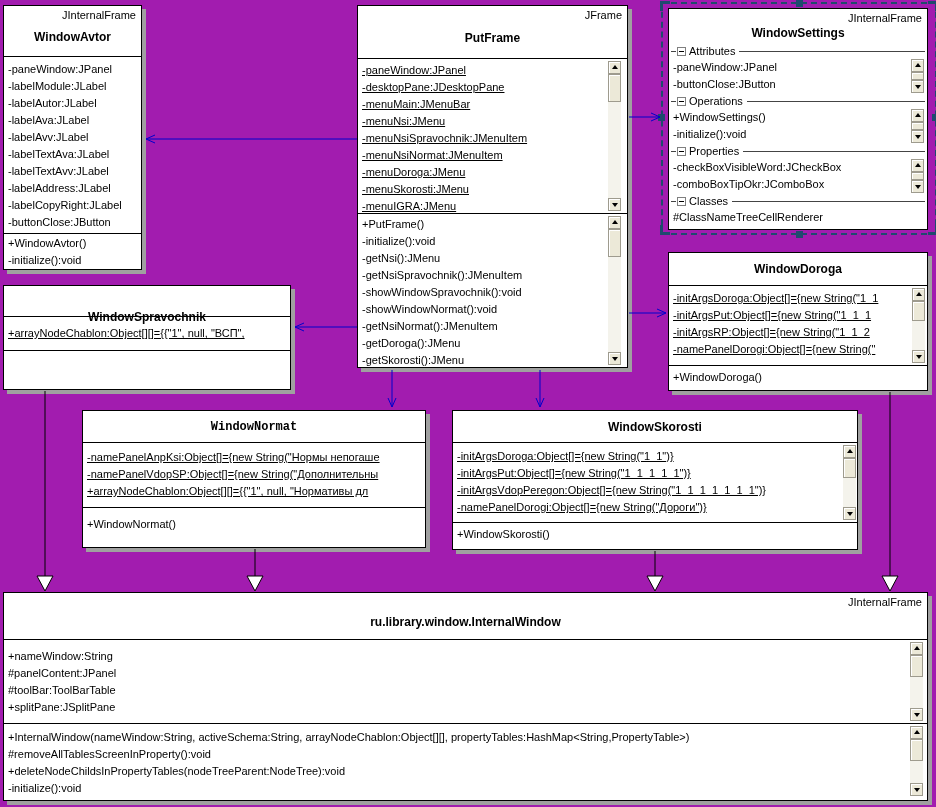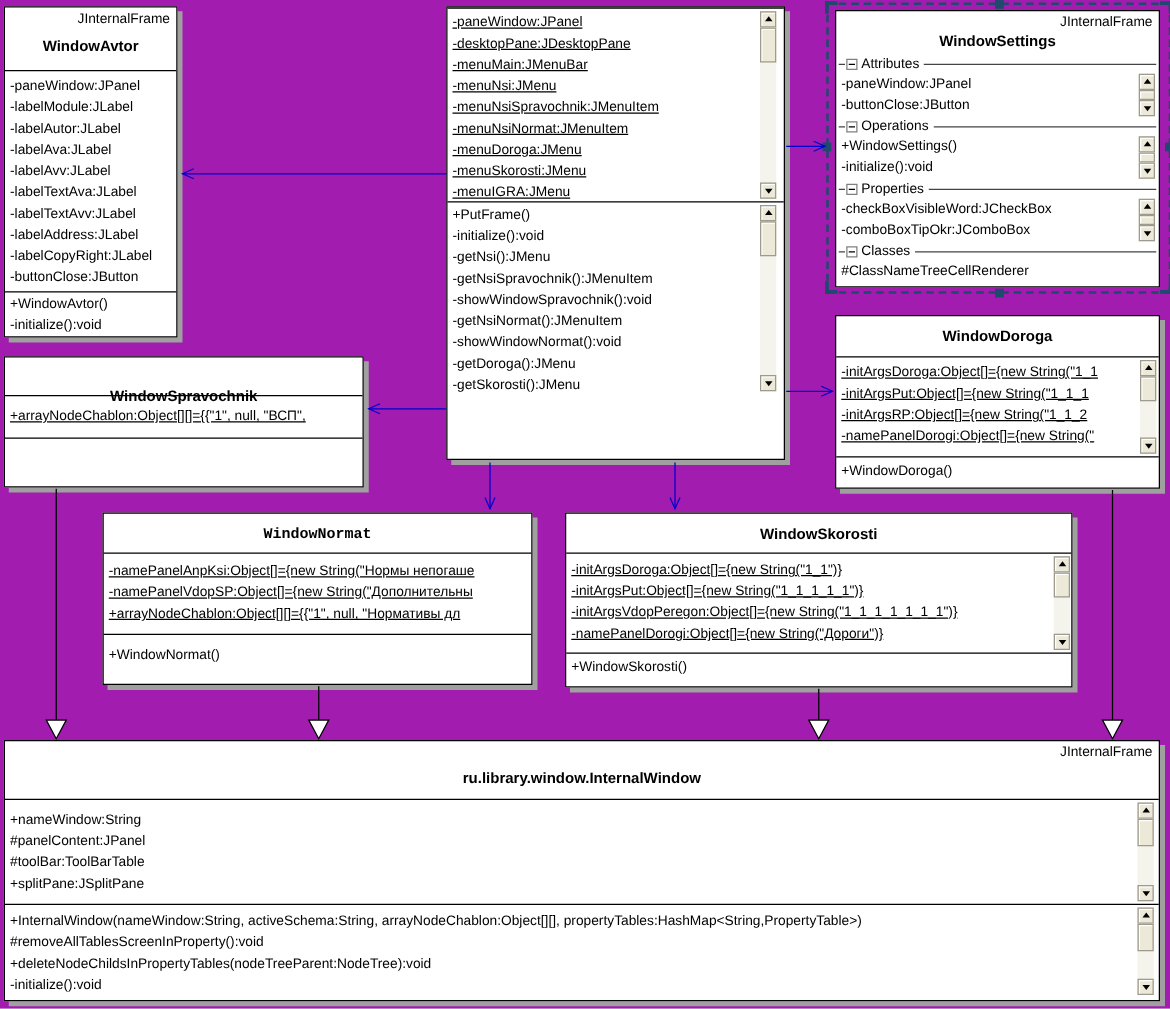--- a/index.html
+++ b/index.html
@@ -69,20 +69,24 @@
       <div class="row">-labelCopyRight:JLabel</div>
       <div class="row">-buttonClose:JButton</div>
     </div>
     <div class="comp" style="height:34px; padding-top:1px;">
       <div class="row">+WindowAvtor()</div>
       <div class="row">-initialize():void</div>
     </div>
   </div>
 
   <div class="box" style="left:357px; top:5px; width:271px; height:363px;">
+    <div class="hdr" style="height:52px;">
+      <div class="stereo">JFrame</div>
+      <div class="cname" style="top:25px;">PutFrame</div>
+    </div>
     <div class="comp u" style="height:155px; padding-top:3px;">
       <div class="row">-paneWindow:JPanel</div>
       <div class="row">-desktopPane:JDesktopPane</div>
       <div class="row">-menuMain:JMenuBar</div>
       <div class="row">-menuNsi:JMenu</div>
       <div class="row">-menuNsiSpravochnik:JMenuItem</div>
       <div class="row">-menuNsiNormat:JMenuItem</div>
       <div class="row">-menuDoroga:JMenu</div>
       <div class="row">-menuSkorosti:JMenu</div>
       <div class="row">-menuIGRA:JMenu</div>
@@ -95,22 +99,22 @@
             <div class="tri-down"></div>
           </div>
       </div>
     </div>
     <div class="comp" style="height:154px; padding-top:2px;">
       <div class="row">+PutFrame()</div>
       <div class="row">-initialize():void</div>
       <div class="row">-getNsi():JMenu</div>
       <div class="row">-getNsiSpravochnik():JMenuItem</div>
       <div class="row">-showWindowSpravochnik():void</div>
+      <div class="row">-showWindowNormat():void</div>
       <div class="row">-getNsiNormat():JMenuItem</div>
-      <div class="row">-showWindowNormat():void</div>
       <div class="row">-getDoroga():JMenu</div>
       <div class="row">-getSkorosti():JMenu</div>
       <div class="vscroll" style="top:2px; bottom:2px; right:6px;">
         <div class="sb-btn sb-up">
             <div class="tri-up"></div>
           </div>
         <div class="sb-thumb" style="height:28px;"></div>
         <div class="sb-btn sb-down">
             <div class="tri-down"></div>
           </div>

